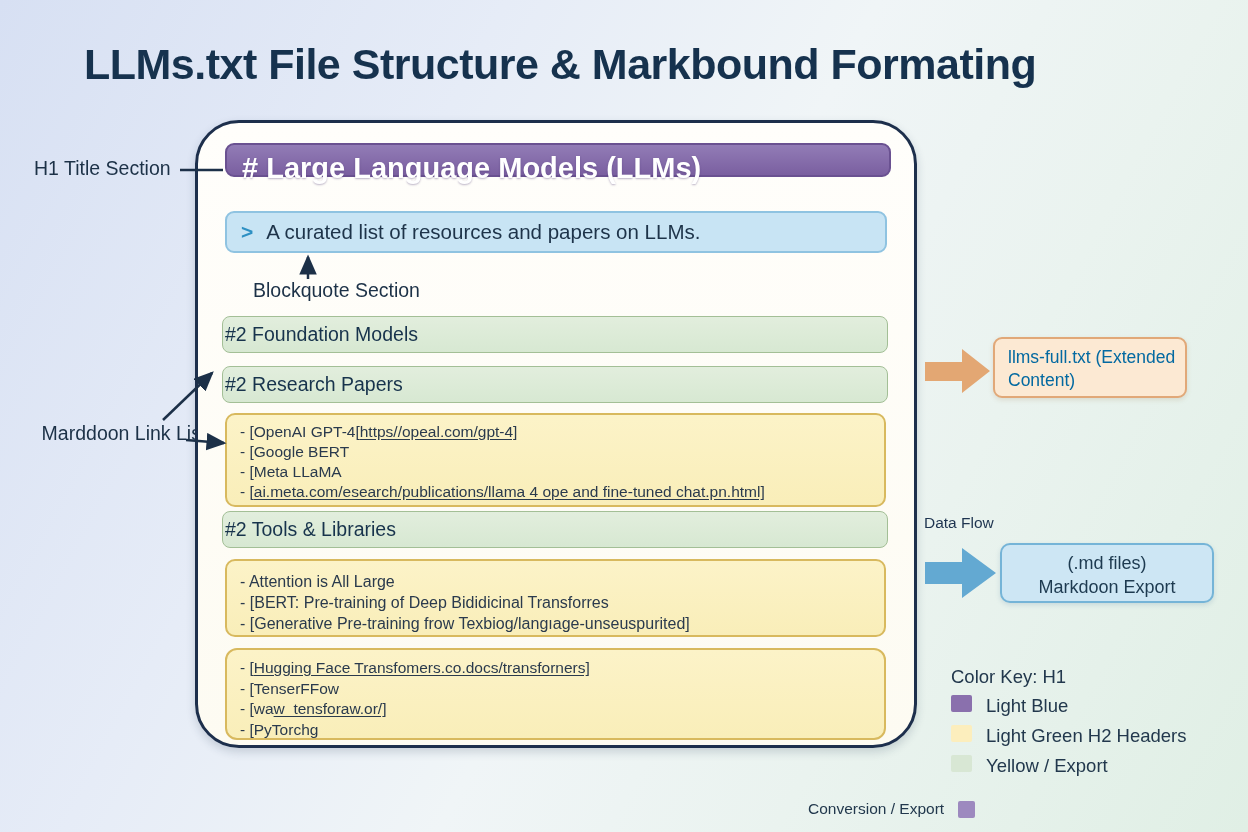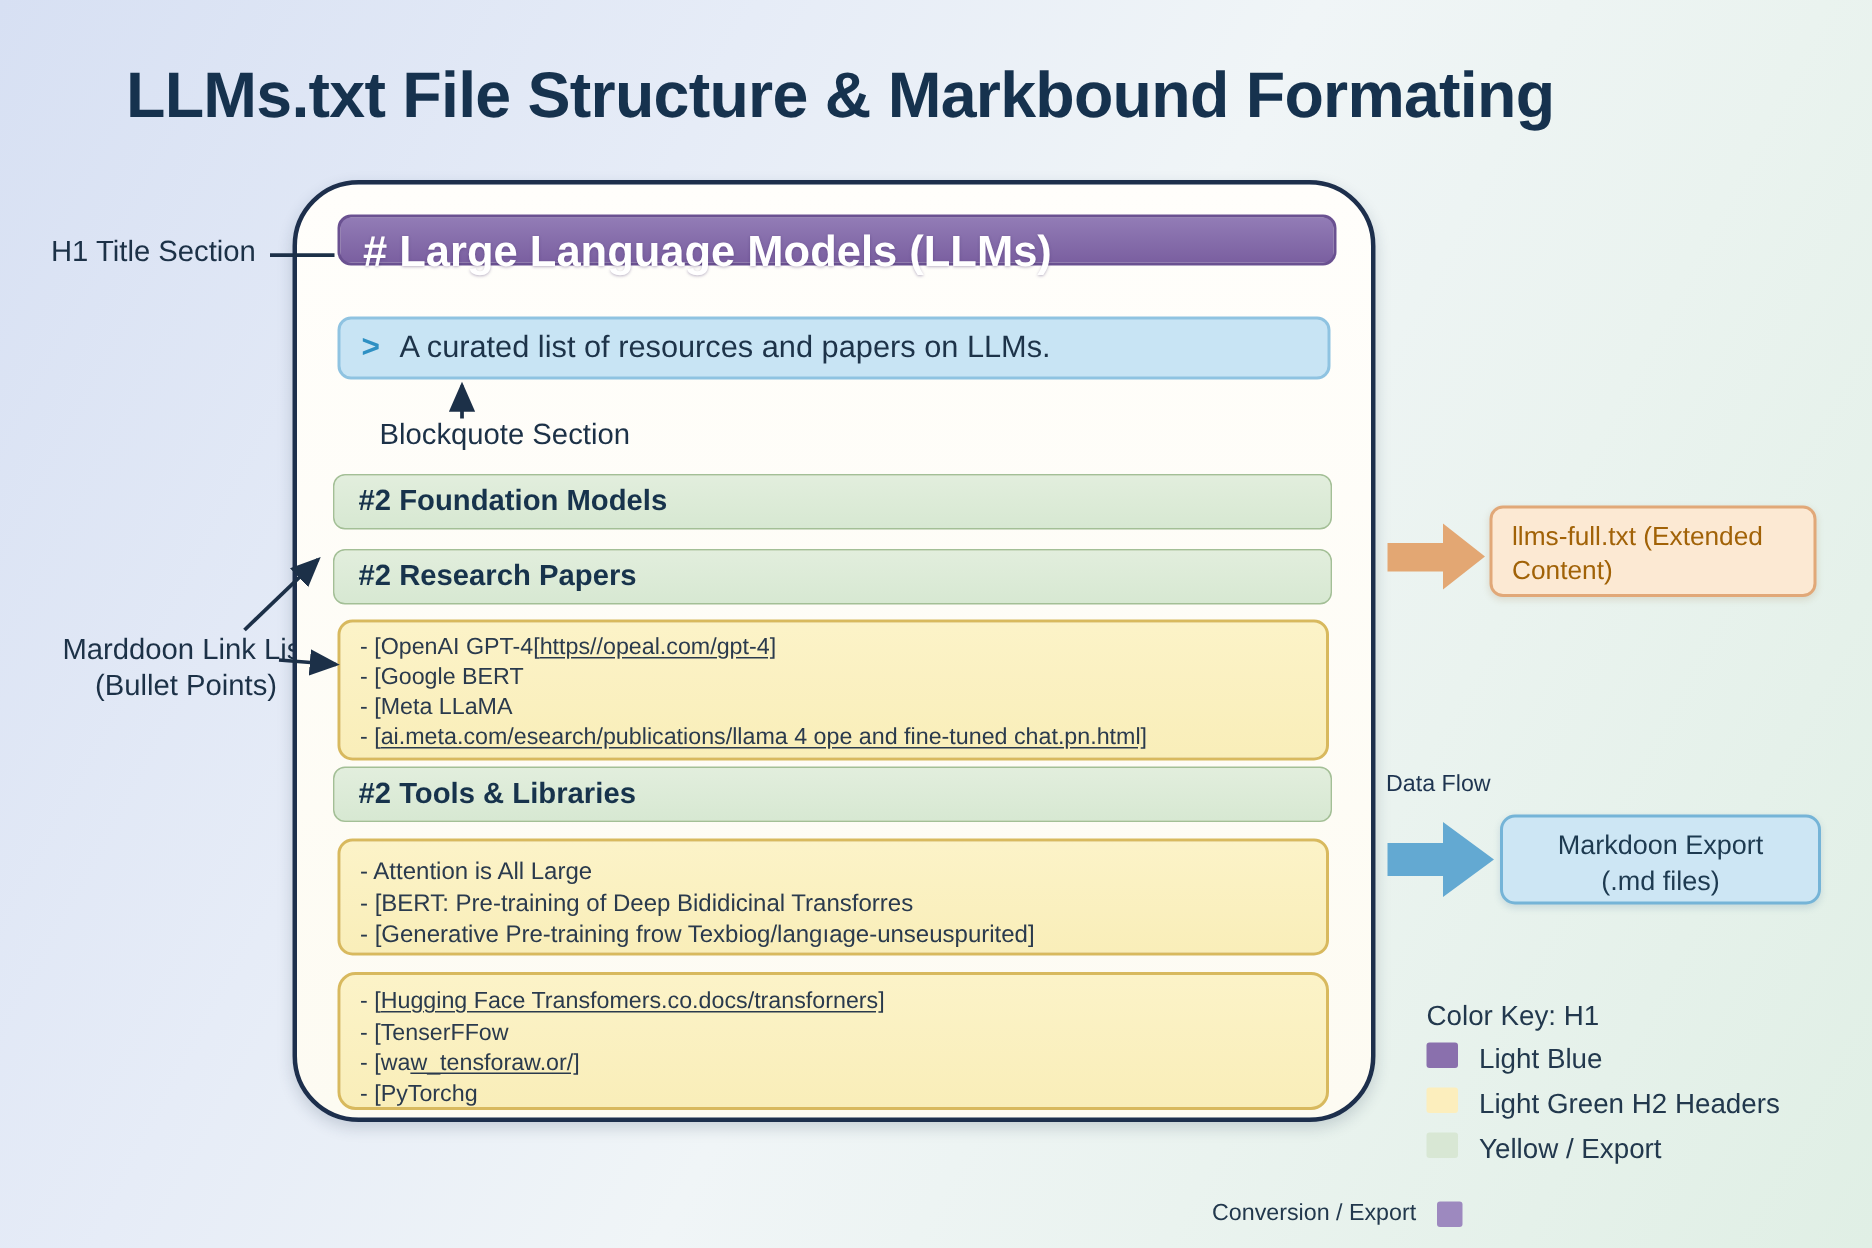--- a/index.html
+++ b/index.html
@@ -33,21 +33,21 @@
     display:flex;align-items:center;gap:13px;padding-left:14px;
     font-size:20.5px;color:#1d3349;white-space:nowrap;
   }
   .bq-chev{color:#2e90c3;font-weight:bold;font-size:21px;}
   .bq-label{left:55px;top:156px;font-size:19.5px;color:#1c3147;}
 
   .h2-bar{
     left:24px;width:666px;height:37px;box-sizing:border-box;
     background:linear-gradient(180deg,#e2eedd 0%,#d7e8d2 100%);
     border:1.5px solid #a3bf96;border-radius:8px;
-    font-size:19.5px;font-weight:bold;color:#17334c;line-height:34px;padding-left:16px;
+    font-size:19.5px;font-weight:normal;color:#17334c;line-height:34px;padding-left:2px;
     white-space:nowrap;
   }
   .h2-1{top:193px;} .h2-2{top:243px;} .h2-3{top:388px;}
 
   .md-list{
     left:27px;width:661px;box-sizing:border-box;
     background:linear-gradient(180deg,#fcf3c8 0%,#f9eeb9 100%);
     border:2px solid #d8b95e;border-radius:10px;
     font-size:15.5px;color:#2a3a4d;padding:7px 10px 0 13px;line-height:20px;
     white-space:nowrap;overflow:hidden;
@@ -55,23 +55,23 @@
   .list-1{top:290px;height:94px;}
   .list-2{top:436px;height:78px;font-size:16px;line-height:21px;padding-top:10px;}
   .list-3{top:525px;height:92px;line-height:20.5px;padding-top:8px;border-radius:12px;}
   .u{text-decoration:underline;text-underline-offset:2px;}
 
   .side-label{font-size:19.5px;color:#1c3147;}
   .lbl-h1{left:34px;top:157px;}
   .lbl-links{left:22px;top:421px;width:204px;text-align:center;line-height:24px;}
 
   .flow-box-orange{
-    left:993px;top:337px;width:218px;height:61px;box-sizing:border-box;
+    left:993px;top:337px;width:194px;height:61px;box-sizing:border-box;
     background:#fce9d3;border:2px solid #e1a878;border-radius:9px;
-    font-size:17.5px;color:#a16207;padding:7px 0 0 13px;line-height:23px;
+    font-size:17.5px;color:#0369a1;padding:7px 0 0 13px;line-height:23px;
     box-shadow:0 2px 5px rgba(150,110,60,.18);
   }
   .flow-box-blue{
     left:1000px;top:543px;width:214px;height:60px;box-sizing:border-box;
     background:#cde6f4;border:2px solid #75b4d7;border-radius:10px;
     font-size:18px;color:#1d3a50;text-align:center;padding-top:6px;line-height:24px;
     box-shadow:0 2px 5px rgba(60,110,150,.18);
   }
   .lbl-dataflow{left:924px;top:514px;font-size:15.5px;color:#1e3450;}
 
@@ -88,21 +88,20 @@
   svg.overlay{left:0;top:0;pointer-events:none;z-index:6;}
 </style>
 </head>
 <body>
 
 <div class="abs page-title">LLMs.txt File Structure &amp; Markbound Formating</div>
 
 <div class="abs side-label lbl-h1">H1 Title Section</div>
 <div class="abs side-label lbl-links">
   <div>Marddoon Link List</div>
-  <div>(Bullet Points)</div>
 </div>
 
 <div class="abs container">
   <div class="abs h1-bar"># Large Language Models (LLMs)</div>
 
   <div class="abs blockquote">
     <span class="bq-chev">&gt;</span>
     <span>A curated list of resources and papers on LLMs.</span>
   </div>
   <div class="abs bq-label">Blockquote Section</div>
@@ -132,22 +131,22 @@
     <div><span>- [PyTorchg</span><span class="u"></span></div>
   </div>
 </div>
 
 <div class="abs flow-box-orange">
   <div>llms-full.txt (Extended</div>
   <div>Content)</div>
 </div>
 <div class="abs lbl-dataflow">Data Flow</div>
 <div class="abs flow-box-blue">
+  <div>(.md files)</div>
   <div>Markdoon Export</div>
-  <div>(.md files)</div>
 </div>
 
 <div class="abs legend">
   <div class="legend-title">Color Key: H1</div>
   <div class="legend-row">
     <span class="swatch" style="background: rgb(138, 112, 173);"></span>
     <span class="lbl">Light Blue</span>
   </div>
   <div class="legend-row">
     <span class="swatch" style="background: rgb(252, 238, 189);"></span>

